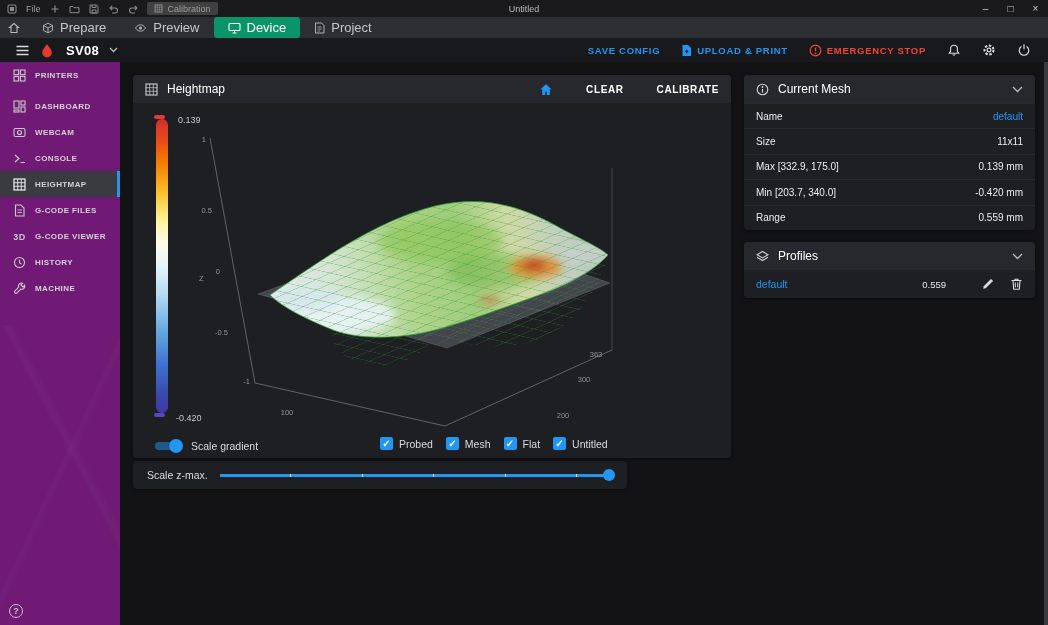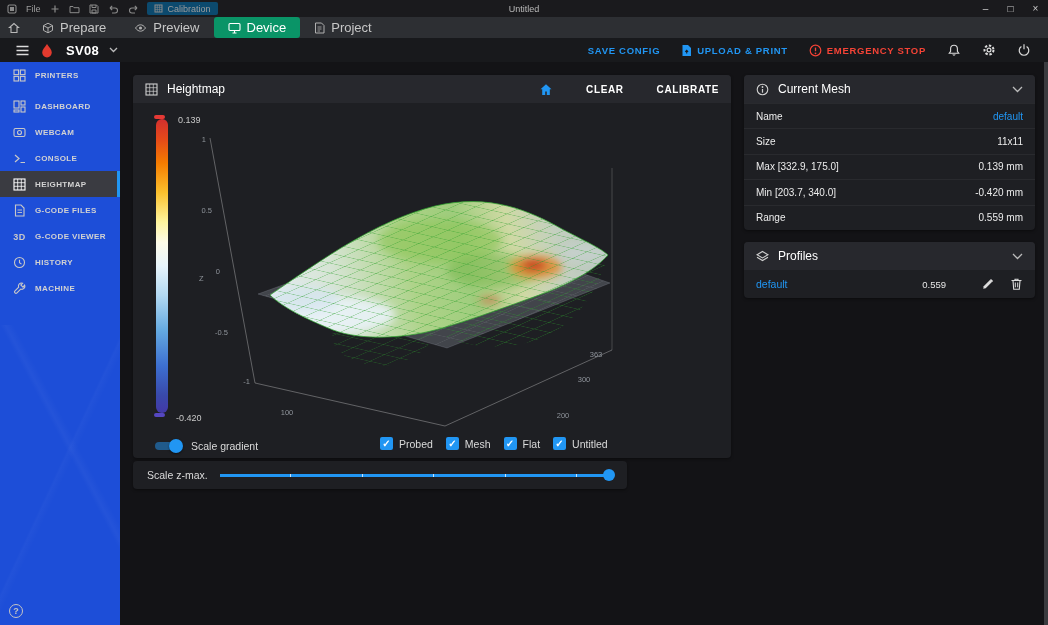--- a/index.html
+++ b/index.html
@@ -8,21 +8,21 @@
     position: relative; overflow: hidden;
     background: #131316; color: #e4e4e4;
     font-family: "Liberation Sans", sans-serif;
   }
   svg { display:block; }
 
   
   #titlebar { position:absolute; top:0; left:0; right:0; height:17px; background:#1a1a1d;
     display:flex; align-items:center; font-size:9px; color:#9c9c9c; z-index:6; }
   .tb-left { display:flex; align-items:center; gap:9px; padding-left:7px; }
-  .tb-docktab { display:flex; align-items:center; gap:5px; background:#0c4a6e; border-radius:2px;
+  .tb-docktab { display:flex; align-items:center; gap:5px; background:#404040; border-radius:2px;
     padding:1px 7px; margin-left:8px; color:#9c9c9c; height:13px; }
   .tb-title { position:absolute; left:50%; transform:translateX(-50%); color:#b9b9b9; }
   .tb-win { position:absolute; right:0; top:0; height:17px; display:flex; }
   .tb-win span { width:25px; text-align:center; line-height:17px; font-size:10px; color:#c9c9c9; }
 
   
   #tabbar { position:absolute; top:17px; left:0; right:0; height:21px; background:#2d2f33;
     display:flex; align-items:stretch; z-index:6; }
   .home-tab { width:28px; display:flex; align-items:center; justify-content:center; }
   .ws-tab { display:flex; align-items:center; gap:6px; padding:0 14px; font-size:13px; color:#c6c6c6; }
@@ -30,21 +30,21 @@
 
   
   #appbar { position:absolute; top:38px; left:0; right:0; height:24px; background:#18191c;
     display:flex; align-items:center; padding:0 15px; gap:10px; z-index:5; }
   .printer-name { font-size:13px; font-weight:bold; color:#fff; letter-spacing:.3px; margin-left:2px; }
   .appbar-right { margin-left:auto; display:flex; align-items:center; gap:21px; padding-right:2px; }
   .txt-btn { font-size:9.5px; font-weight:bold; letter-spacing:.7px; display:flex; align-items:center; gap:5px; white-space:nowrap; }
   .blue { color:#2196f3;text-align:center; } .red { color:#f44336; }
 
   
-  #sidebar { position:absolute; top:62px; left:0; width:120px; bottom:0; background:#1d4ed8; overflow:hidden; }
+  #sidebar { position:absolute; top:62px; left:0; width:120px; bottom:0; background:#701a75; overflow:hidden; }
   #sidebar::before { content:""; position:absolute; left:0; right:0; bottom:0; height:300px;
     background:
       linear-gradient(115deg, transparent 48%, rgba(255,255,255,.025) 49%, transparent 52%),
       linear-gradient(62deg, transparent 57%, rgba(255,255,255,.03) 59%, transparent 62%); }
   .side-item { height:26px; display:flex; align-items:center; gap:8px; padding-left:12px;
     font-size:8px; font-weight:bold; letter-spacing:.4px; color:#d2d2d2; position:relative; }
   .side-item .si-icon { width:15px; display:flex; justify-content:center; }
   .side-item.active { background:#3a3b41; }
   .side-item.active::after { content:""; position:absolute; right:0; top:0; bottom:0; width:3px; background:#2196f3; }
   .side-group { margin-top:5px; }

